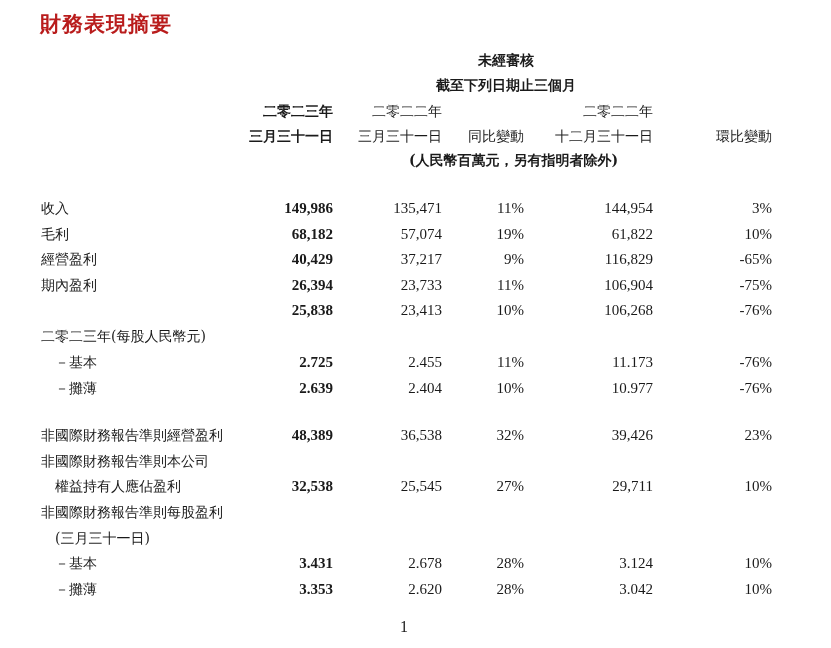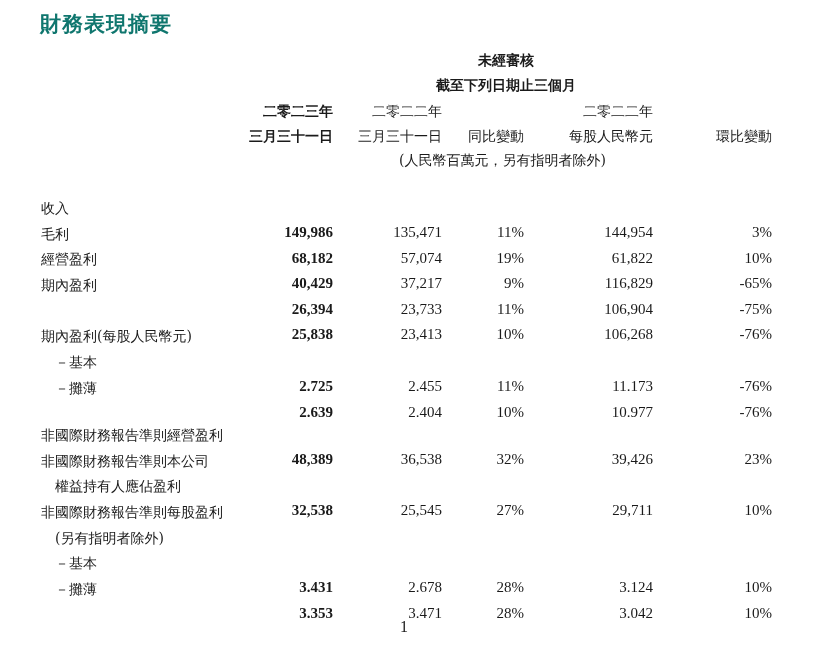--- a/index.html
+++ b/index.html
@@ -1,49 +1,49 @@
 <!DOCTYPE html>
 <html><head>
 <meta charset="utf-8">
 <style>
   html, body { margin: 0; padding: 0; background: #ffffff; }
   body { width: 831px; height: 648px; position: relative; overflow: hidden;
          font-family: "DejaVu Serif", "Liberation Serif", serif; color: #1a1a1a; }
   .title { position: absolute; left: 40px; top: 10px; font-family: "DejaVu Sans", sans-serif;
-           font-size: 21px; font-weight: bold; letter-spacing: 1px; color: #0f766e; }
+           font-size: 21px; font-weight: bold; letter-spacing: 1px; color: #b91c1c; }
   .hdr { position: absolute; font-size: 14px; white-space: nowrap; }
   .hdr.bold { font-family: "DejaVu Sans", sans-serif; font-weight: bold; }
   .hdr.center { transform: translateX(-50%); text-align: right; }
   .hdr.right { transform: translateX(-100%); }
   .row { position: absolute; left: 0; width: 831px; height: 24px; font-size: 14px; }
   .row .label { position: absolute; left: 41px; top: 0; white-space: nowrap; }
   .row .label.indent { left: 55px; }
   .row .cell { position: absolute; top: 0; white-space: nowrap; transform: translateX(-100%);
-               font-family: "Liberation Serif", serif; font-size: 15px; margin-top: 24px; }
+               font-family: "Liberation Serif", serif; font-size: 15px; }
   .row .cell.bold { font-weight: bold; }
   .c1 { left: 333px; } .c2 { left: 442px; } .c3 { left: 524px; } .c4 { left: 653px; } .c5 { left: 772px; }
   .pageno { position: absolute; left: 400px; top: 618px; font-family: "Liberation Serif", serif; font-size: 16px; }
 </style>
 </head>
 <body>
 
 <div class="title">財務表現摘要</div>
 
 <div class="hdr bold center" style="left:506px; top:52px;">未經審核</div>
 <div class="hdr bold center" style="left:506px; top:77px;">截至下列日期止三個月</div>
 
 <div class="hdr bold right" style="left:333px; top:103px;">二零二三年</div>
 <div class="hdr bold right" style="left:333px; top:128px;">三月三十一日</div>
 <div class="hdr right" style="left:442px; top:103px;">二零二二年</div>
 <div class="hdr right" style="left:442px; top:128px;">三月三十一日</div>
 <div class="hdr right" style="left:524px; top:128px;">同比變動</div>
 <div class="hdr right" style="left:653px; top:103px;">二零二二年</div>
-<div class="hdr right" style="left:653px; top:128px;">每股人民幣元</div>
+<div class="hdr right" style="left:653px; top:128px;">十二月三十一日</div>
 <div class="hdr right" style="left:772px; top:128px;">環比變動</div>
-<div class="hdr" style="left:399px; top:152px;">(人民幣百萬元，另有指明者除外)</div>
+<div class="hdr" style="left:409px; top:152px;font-weight:bold;">(人民幣百萬元，另有指明者除外)</div>
 
 <div id="table">
     <div class="row" style="top: 200px;">
       <span class="label">收入</span>
       <span class="cell c1 bold">149,986</span>
       <span class="cell c2">135,471</span>
       <span class="cell c3">11%</span>
       <span class="cell c4">144,954</span>
       <span class="cell c5">3%</span>
     </div>
@@ -72,21 +72,21 @@
       <span class="cell c5">-75%</span>
     </div>
     <div class="row" style="top: 302px;">
       <span class="cell c1 bold">25,838</span>
       <span class="cell c2">23,413</span>
       <span class="cell c3">10%</span>
       <span class="cell c4">106,268</span>
       <span class="cell c5">-76%</span>
     </div>
     <div class="row" style="top: 328px;">
-      <span class="label">期內盈利(每股人民幣元)</span>
+      <span class="label">二零二三年(每股人民幣元)</span>
     </div>
     <div class="row" style="top: 354px;">
       <span class="label indent">－基本</span>
       <span class="cell c1 bold">2.725</span>
       <span class="cell c2">2.455</span>
       <span class="cell c3">11%</span>
       <span class="cell c4">11.173</span>
       <span class="cell c5">-76%</span>
     </div>
     <div class="row" style="top: 380px;">
@@ -113,33 +113,33 @@
       <span class="cell c1 bold">32,538</span>
       <span class="cell c2">25,545</span>
       <span class="cell c3">27%</span>
       <span class="cell c4">29,711</span>
       <span class="cell c5">10%</span>
     </div>
     <div class="row" style="top: 504px;">
       <span class="label">非國際財務報告準則每股盈利</span>
     </div>
     <div class="row" style="top: 530px;">
-      <span class="label indent">(另有指明者除外)</span>
+      <span class="label indent">(三月三十一日)</span>
     </div>
     <div class="row" style="top: 555px;">
       <span class="label indent">－基本</span>
       <span class="cell c1 bold">3.431</span>
       <span class="cell c2">2.678</span>
       <span class="cell c3">28%</span>
       <span class="cell c4">3.124</span>
       <span class="cell c5">10%</span>
     </div>
     <div class="row" style="top: 581px;">
       <span class="label indent">－攤薄</span>
       <span class="cell c1 bold">3.353</span>
-      <span class="cell c2">3.471</span>
+      <span class="cell c2">2.620</span>
       <span class="cell c3">28%</span>
       <span class="cell c4">3.042</span>
       <span class="cell c5">10%</span>
     </div>
   </div>
 
 <div class="pageno">1</div>
 
 </body></html>

